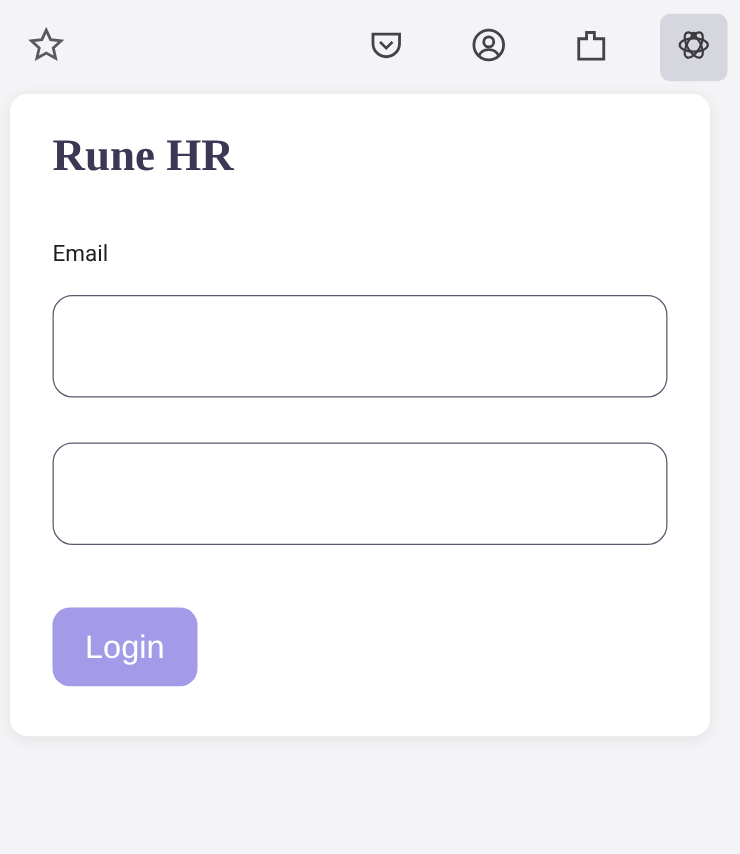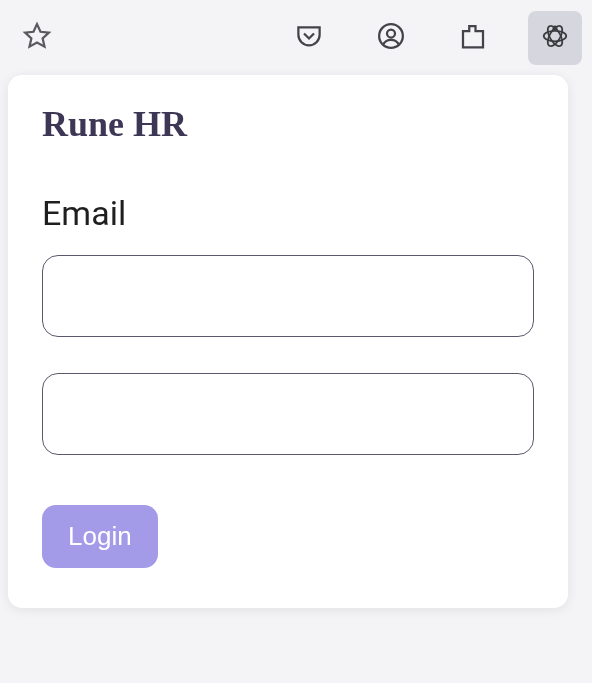--- a/index.html
+++ b/index.html
@@ -62,21 +62,21 @@
       font-weight: 700;
       color: #3d3654;
       font-family: Georgia, 'Times New Roman', serif;
       margin-bottom: 48px;
     }
     .form-group {
       margin-bottom: 36px;
     }
     .form-label {
       display: block;
-      font-size: 34px;
+      font-size: 18px;
       color: #1f1f1f;
       margin-bottom: 22px;
       font-weight: 400;
     }
     .form-input {
       width: 100%;
       height: 82px;
       border: 1.5px solid #5a5a6e;
       border-radius: 16px;
       font-size: 22px;

